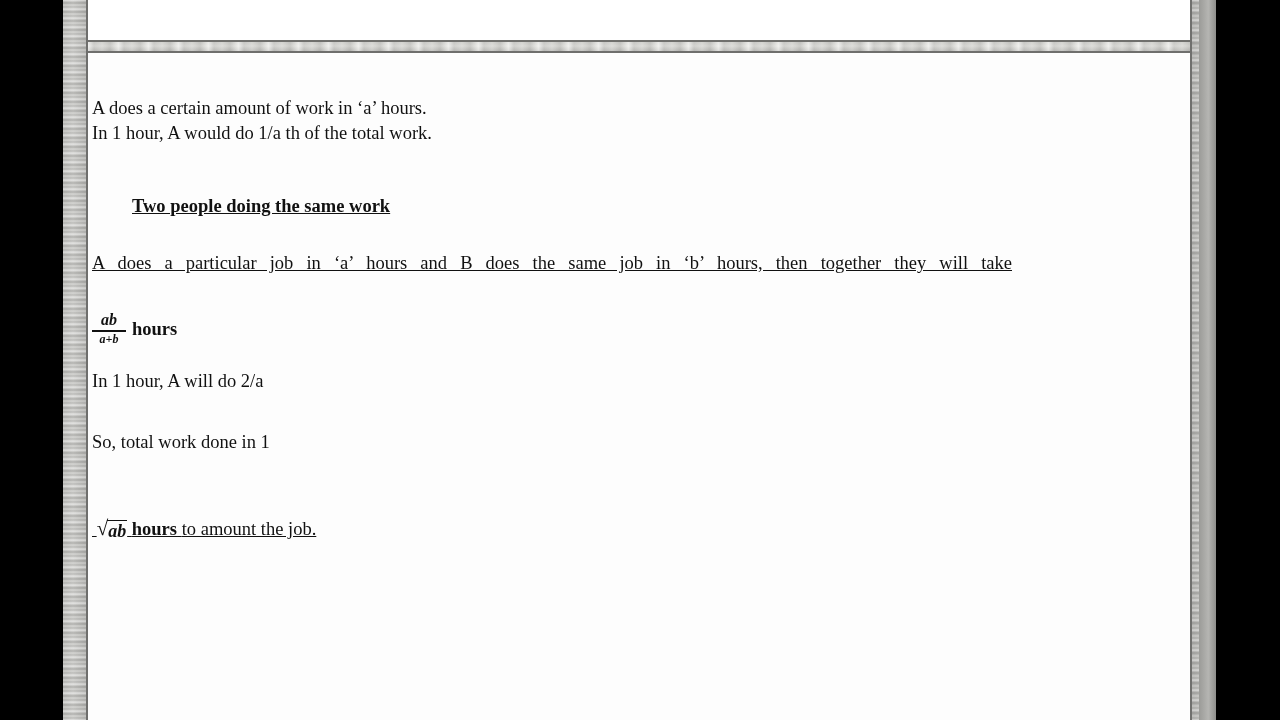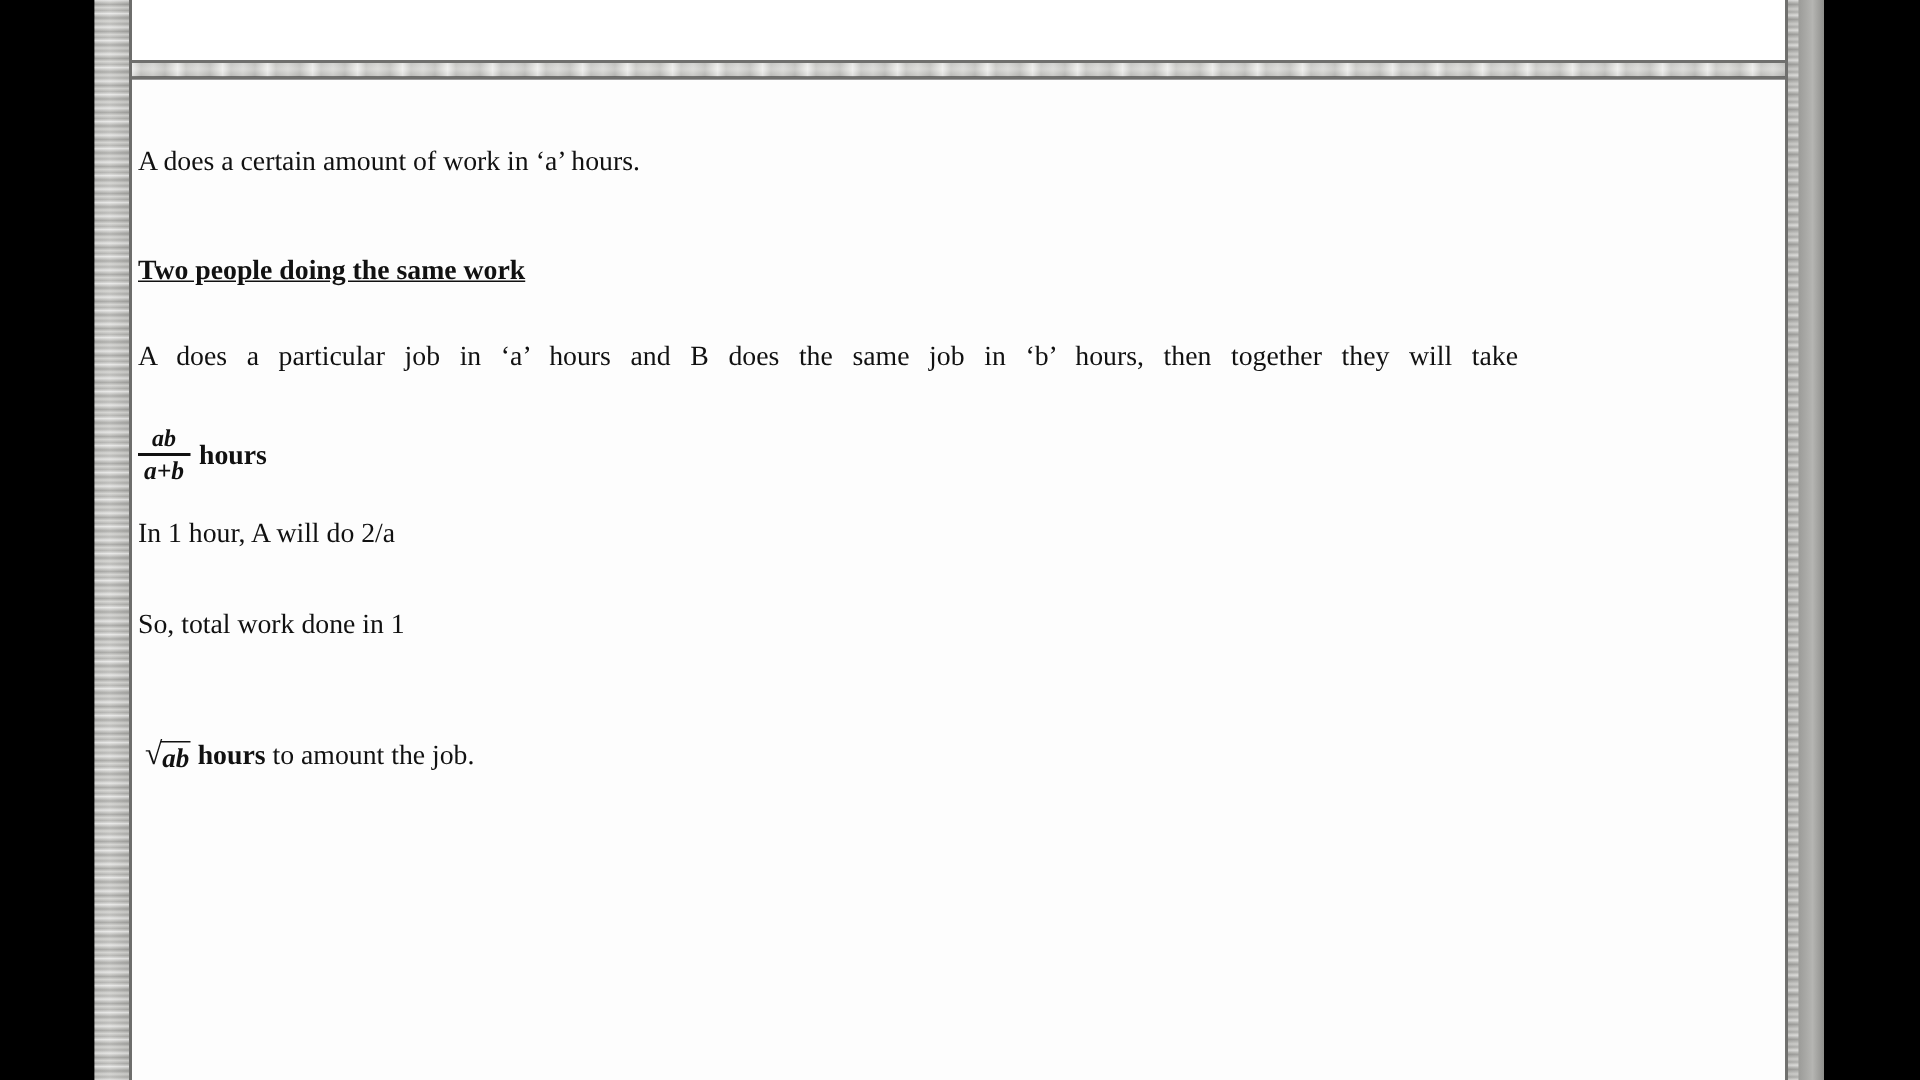--- a/index.html
+++ b/index.html
@@ -133,26 +133,28 @@
   .gap-lg { height: 48px; }
   .gap-md { height: 32px; }
   .gap-sm { height: 18px; }
   .gap-xl { height: 62px; }
 
   .heading {
     font-weight: bold;
     text-decoration: underline;
     font-size: 18.5px;
     display: inline-block;
+    margin-left: 40px;
   }
 
   .justified {
     text-align: justify;
     text-justify: inter-word;
     width: 920px;
+    text-decoration: underline;
   }
   .jline-stretch {
     display: block;
     text-align: justify;
   }
   .jline-stretch::after {
     content: "";
     display: inline-block;
     width: 100%;
   }
@@ -178,21 +180,21 @@
     font-size: 16px;
     padding: 0 4px 1px 4px;
   }
   .frac .bar {
     width: 100%;
     min-width: 34px;
     height: 2px;
     background: #111111;
   }
   .frac .den {
-    font-size: 17px;
+    font-size: 12px;
     padding: 1px 4px 0 4px;
   }
   .frac-units {
     font-weight: bold;
     font-size: 18.5px;
     margin-left: 6px;
   }
 
   
   .sqrt {
@@ -236,20 +238,21 @@
   <div class="frame-strip-right"></div>
 
   <div class="scrollbar-track">
     
   </div>
 
   <div class="doc">
 
     <div class="para">
       <div class="line">A does a certain amount of work in ‘a’ hours.</div>
+      <div class="line">In 1 hour, A would do 1/a th of the total work.</div>
     </div>
 
     <div class="gap-lg"></div>
 
     <div>
       <span class="heading">Two people doing the same work</span>
     </div>
 
     <div class="gap-md"></div>
 

